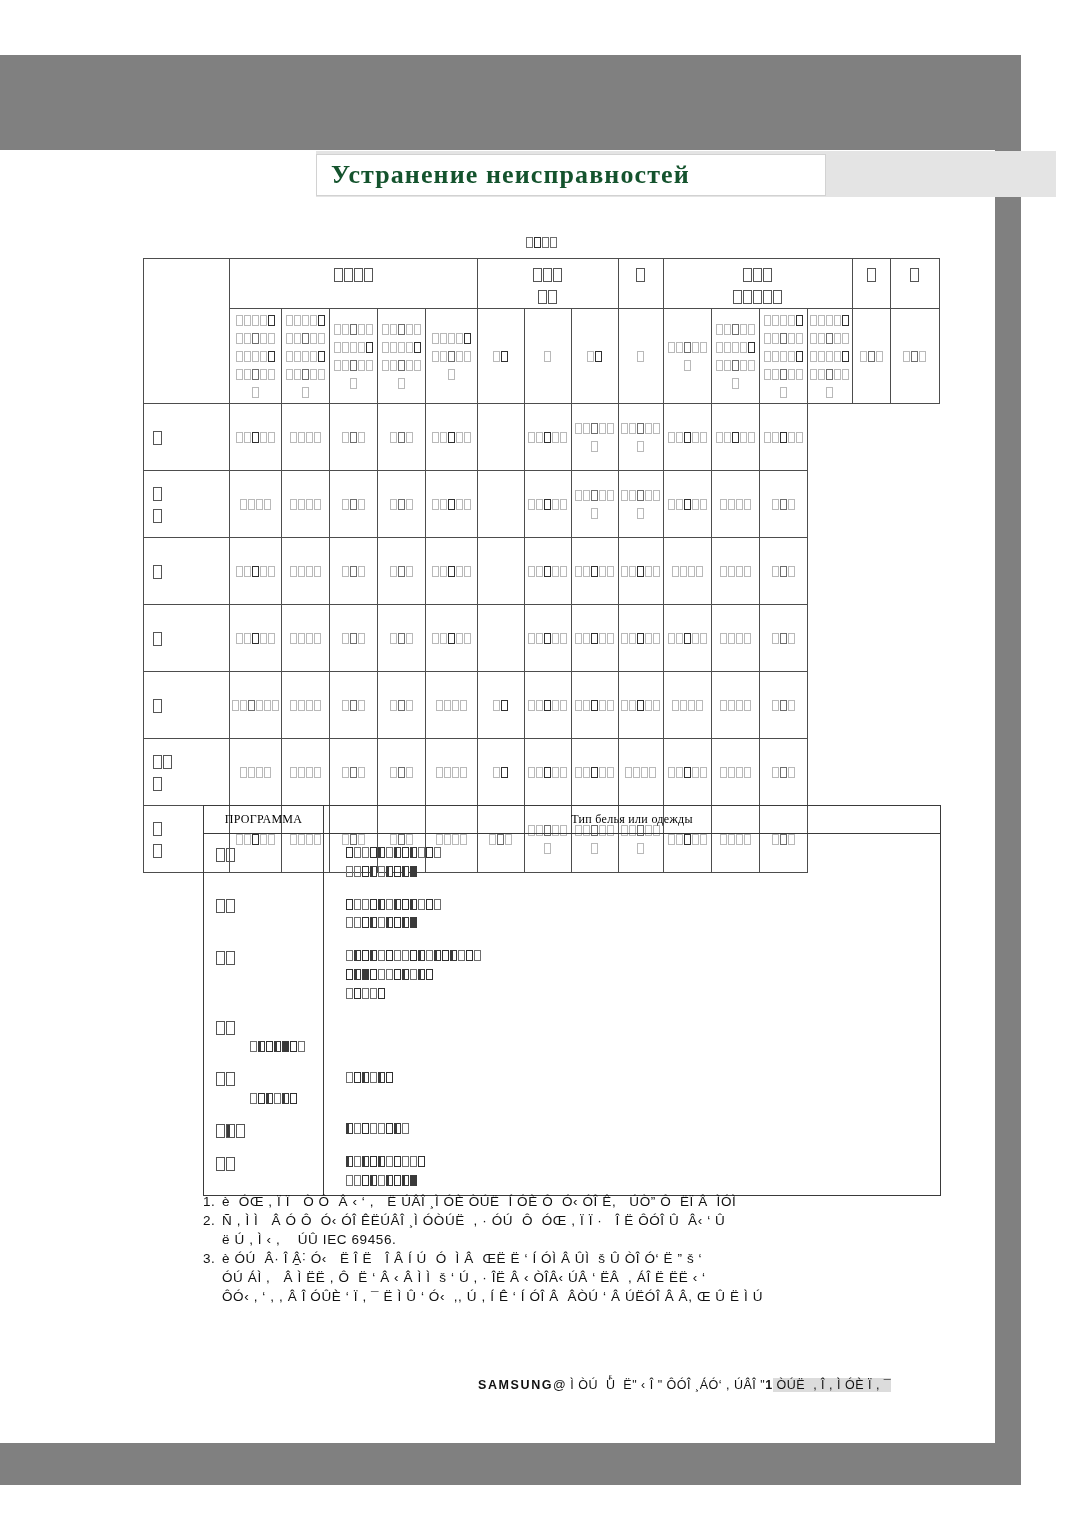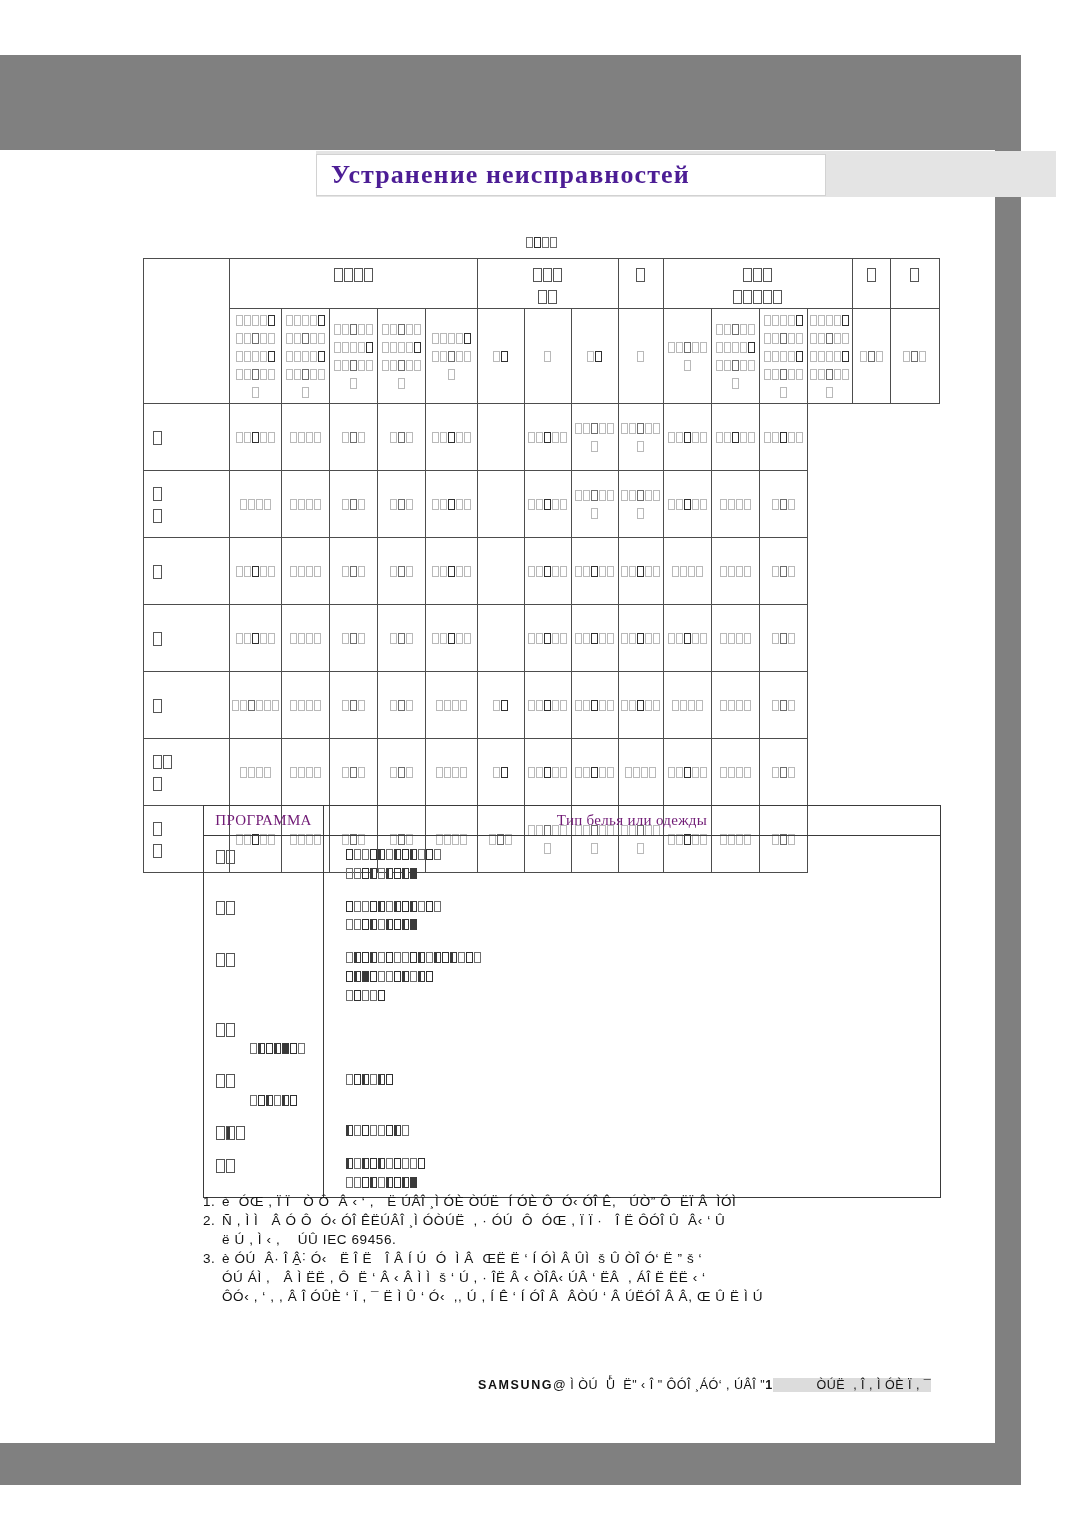--- a/index.html
+++ b/index.html
@@ -39,21 +39,21 @@
     position:absolute;left:316px;top:154px;width:510px;height:42px;
     background:#ffffff;
     border:1px solid #d2d2d2;
     box-sizing:border-box;
     display:flex;align-items:center;
   }
   .title-text{
     font-family:"Liberation Serif", serif;
     font-weight:bold;
     font-size:26px;
-    color:#4c1d95;
+    color:#14532d;
     letter-spacing:1.1px;
     padding-left:14px;
     white-space:nowrap;
   }
 
   
   
   .tofu{display:inline-block;vertical-align:middle;}
   .tofu i{
     display:inline-block;
@@ -94,22 +94,22 @@
     table-layout:fixed;
   }
   .tbl-prog td{
     border:1px solid #3a3a3a;
     padding:4px 6px;
     vertical-align:top;
   }
   .tbl-prog td.ph{
     text-align:center;
     font-family:"Liberation Serif", serif;
-    font-size:15px;
-    color:#701a75;
+    font-size:12px;
+    color:#000000;
     padding:6px 4px;
     vertical-align:middle;
     letter-spacing:0.3px;
   }
   .tbl-prog td.pcode{
     text-align:left;
     padding-left:12px;
     padding-top:10px;
     border-right:1px solid #3a3a3a;
     border-top:none;border-bottom:none;
@@ -143,21 +143,21 @@
   
   .footer{
     position:absolute;left:478px;top:1378px;
     font-family:"Liberation Sans", sans-serif;
     font-size:12.5px;
     color:#111;
     letter-spacing:0.5px;
     white-space:pre;
   }
   .footer .brand{letter-spacing:1.6px;font-weight:bold;}
-  .footer .greyrun{background:#dcdcdc;padding-left:40px;}
+  .footer .greyrun{background:#dcdcdc;}
 </style>
 </head>
 <body>
 
 <div class="frame-top"></div>
 <div class="frame-top2"></div>
 <div class="frame-right"></div>
 <div class="frame-bottom"></div>
 
 <div class="title-band"></div>

